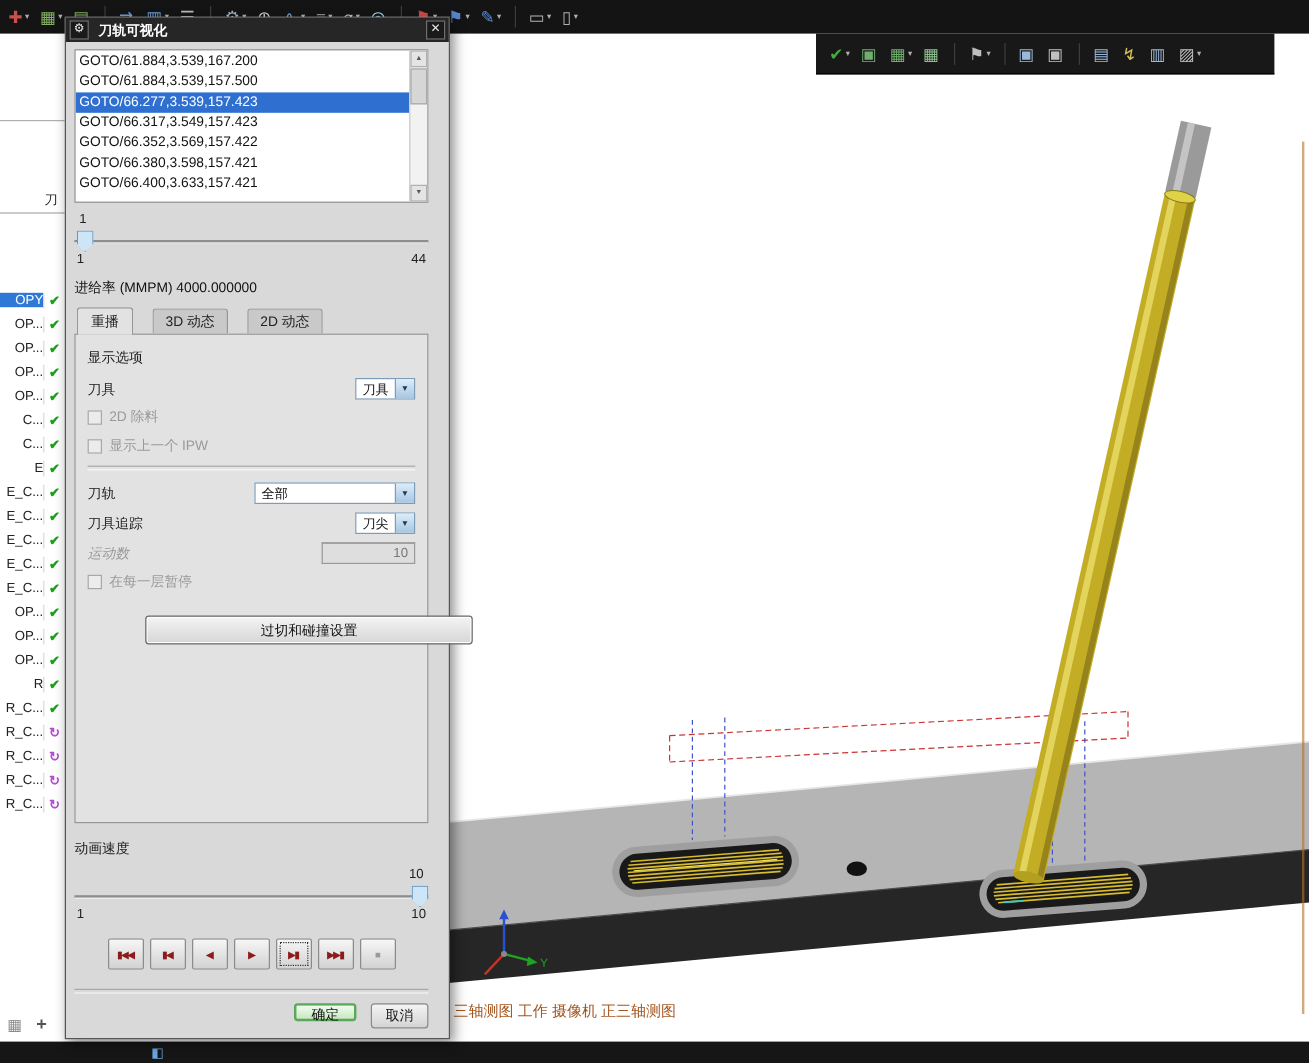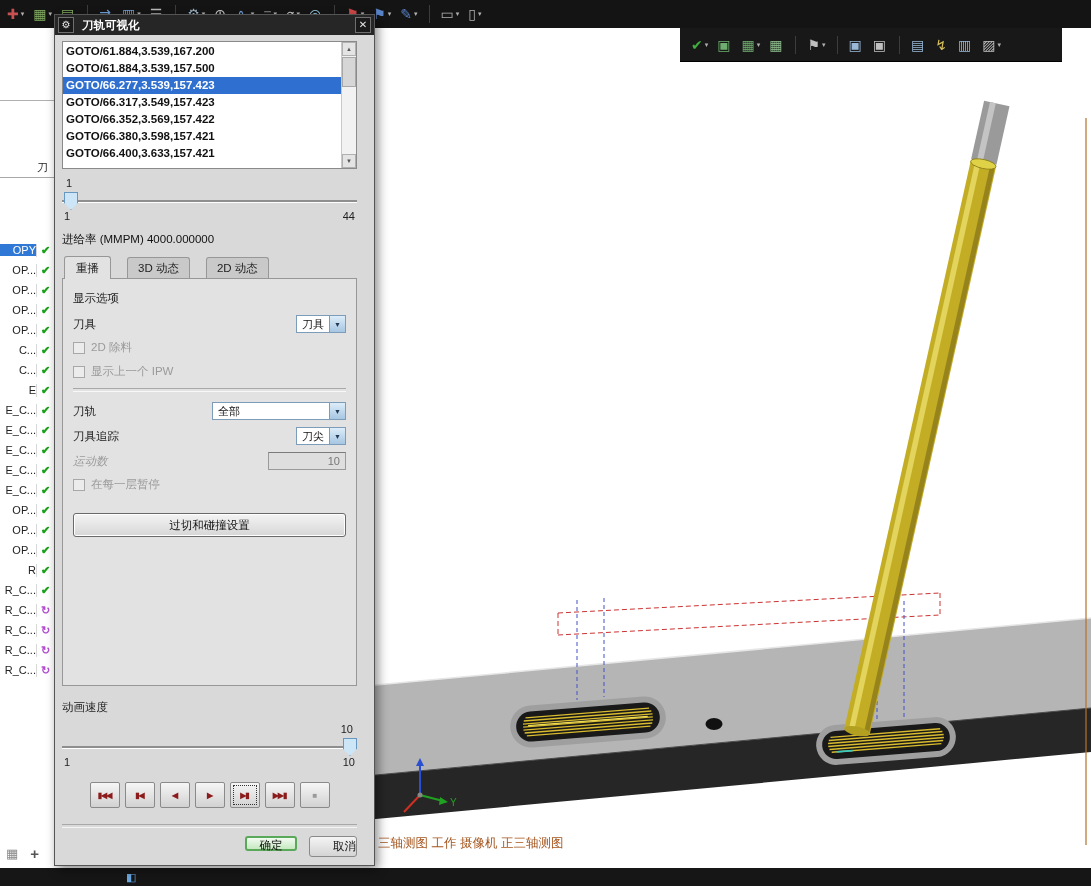--- a/index.html
+++ b/index.html
@@ -47,21 +47,21 @@
     border:1px solid #555;box-shadow:3px 4px 10px rgba(0,0,0,.45);box-sizing:border-box;
     display:flex;flex-direction:column;}
   .titlebar{height:20px;background:#262626;display:flex;align-items:center;padding:0 3px;flex:0 0 auto;}
   .gear-btn,.close-btn{width:16px;height:16px;background:#1a1a1a;border:1px solid #6f6f6f;color:#e8e8e8;
     font-size:10px;line-height:1;display:flex;align-items:center;justify-content:center;padding:0;cursor:pointer;}
   .dlg-title{color:#fff;font-size:11.5px;font-weight:bold;margin-left:8px;flex:1;}
   .dlg-body{flex:1;display:flex;flex-direction:column;padding:6px 17px 8px 7px;box-sizing:border-box;min-height:0;}
 
   .goto-list{height:126px;background:#fff;border:1px solid #8a8a8a;display:flex;flex:0 0 auto;}
   .goto-rows{flex:1;overflow:hidden;padding-top:1px;}
-  .goto-row{height:17px;line-height:17px;font-size:11.5px;color:#111;padding-left:3px;white-space:nowrap;cursor:default;font-weight:bold;}
+  .goto-row{height:17px;line-height:17px;font-size:11.5px;color:#111;padding-left:3px;white-space:nowrap;cursor:default;}
   .goto-row.selected{background:#2e6fd0;color:#fff;}
   .vscroll{width:15px;background:#f2f2f2;border-left:1px solid #c8c8c8;display:flex;flex-direction:column;box-sizing:border-box;}
   .vs-btn{height:14px;background:#e4e4e4;border:1px solid #b0b0b0;font-size:6px;color:#555;
     display:flex;align-items:center;justify-content:center;padding:0;}
   .vs-track{flex:1;position:relative;}
   .vs-thumb{position:absolute;top:1px;left:0;right:0;height:30px;background:#d6d6d6;border:1px solid #a8a8a8;box-sizing:border-box;}
 
   .slider-cur{font-size:11px;color:#222;margin-top:8px;padding-left:4px;flex:0 0 auto;}
   .slider-cur.right{text-align:right;padding-right:4px;}
   .slider{position:relative;height:18px;margin-top:2px;flex:0 0 auto;}
@@ -90,37 +90,37 @@
   .combo-btn{width:15px;background:linear-gradient(#ddedf9,#a6c6e2);border-left:1px solid #7d9cb8;font-size:7px;color:#223a55;
     display:flex;align-items:center;justify-content:center;}
   .combo.w134{width:134px;justify-content:space-between;}
   .cb{display:flex;align-items:center;gap:6px;margin-bottom:9px;}
   .cb .box{width:12px;height:12px;background:#ececec;border:1px solid #a8a8a8;flex:0 0 auto;box-sizing:border-box;}
   .cb .cb-lbl{font-size:11.5px;color:#9a9a9a;}
   .groove{height:2px;border-top:1px solid #a8a8a8;border-bottom:1px solid #f8f8f8;margin:4px 0 10px;}
   .num-input{width:78px;height:18px;border:1px solid #9a9a9a;border-top-color:#7a7a7a;background:#dedede;color:#777;
     font-size:11px;text-align:right;padding:0 5px;box-sizing:border-box;font-family:inherit;}
   .big-btn{margin-top:12px;width:100%;height:24px;background:linear-gradient(#f4f4f4,#d6d6d6);border:1px solid #6a6a6a;
-    border-radius:3px;box-shadow:inset 0 0 0 1px #fff;font-size:11.5px;color:#111;font-family:inherit;cursor:pointer;}
+    border-radius:3px;box-shadow:inset 0 0 0 1px #fff;font-size:11.5px;color:#111;font-family:inherit;cursor:pointer;margin-left:48px;}
 
   .anim-label{font-size:11.5px;color:#222;margin-top:14px;flex:0 0 auto;}
 
   .playback{display:flex;justify-content:center;gap:5px;margin-top:14px;flex:0 0 auto;}
   .pb{width:30px;height:26px;background:linear-gradient(#f6f6f6,#d2d2d2);border:1px solid #8a8a8a;border-radius:2px;
     font-size:8px;letter-spacing:-1px;color:#8c1b1b;font-weight:bold;display:flex;align-items:center;justify-content:center;
     font-family:inherit;padding:0;cursor:pointer;}
   .pb.focused{outline:1px dotted #333;outline-offset:-4px;}
   .pb.disabled{color:#9a9a9a;}
 
   .dlg-sep{height:2px;border-top:1px solid #a8a8a8;border-bottom:1px solid #f4f4f4;margin-top:auto;flex:0 0 auto;}
   .dlg-buttons{display:flex;justify-content:flex-end;gap:12px;margin-top:8px;flex:0 0 auto;}
   .ok-btn{width:52px;height:15px;background:linear-gradient(#f2fbf0,#c6e9c0);border:2px solid #5aa85a;border-radius:3px;
     font-size:11.5px;color:#111;font-family:inherit;padding:0;cursor:pointer;}
   .cancel-btn{width:48px;height:21px;background:linear-gradient(#f4f4f4,#d4d4d4);border:1px solid #8a8a8a;border-radius:3px;
-    font-size:11.5px;color:#111;font-family:inherit;padding:0;cursor:pointer;text-align:right;}
+    font-size:11.5px;color:#111;font-family:inherit;padding:0;cursor:pointer;}
 </style>
 </head>
 <body>
 
 <svg class="scene" width="1091" height="886">
 
   <g>
     <polygon points="365,686 1091,618 1091,708 365,776" fill="#b5b5b5"></polygon>
     <line x1="365" y1="686" x2="1091" y2="618" stroke="#e6e6e6" stroke-width="1.5"></line>
     <polygon points="365,776 1091,708 1091,752 365,820" fill="#262626"></polygon>

